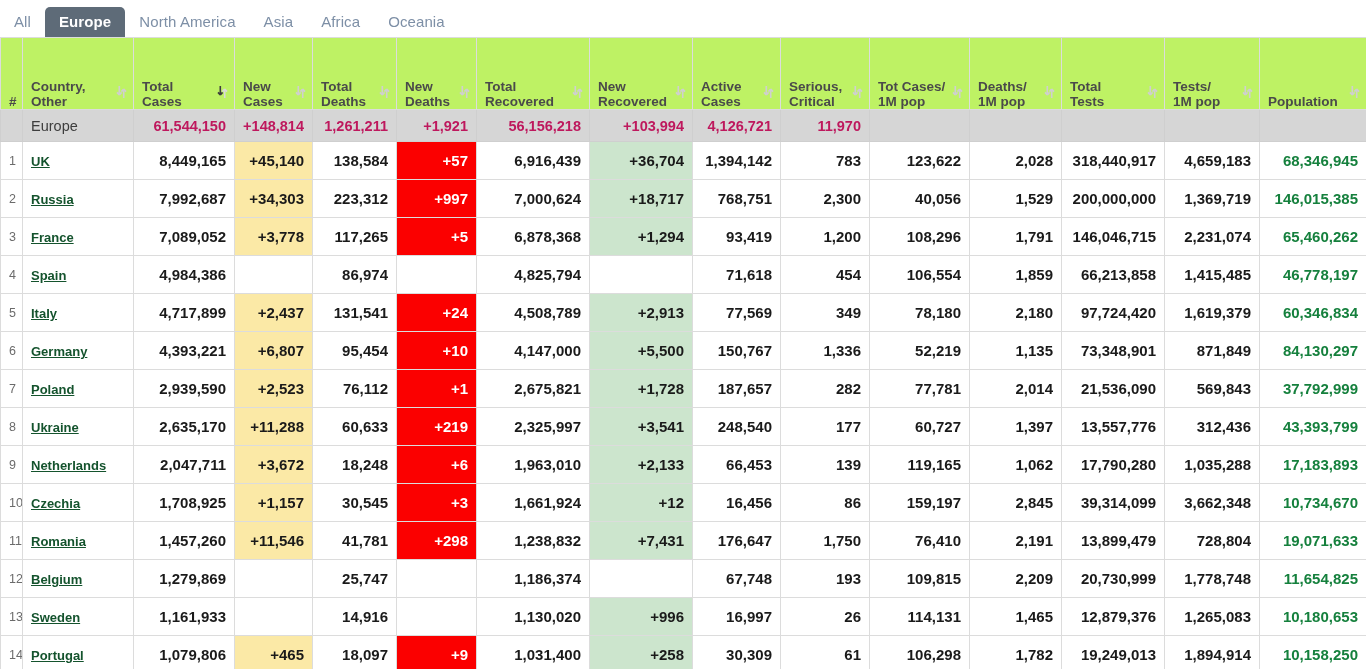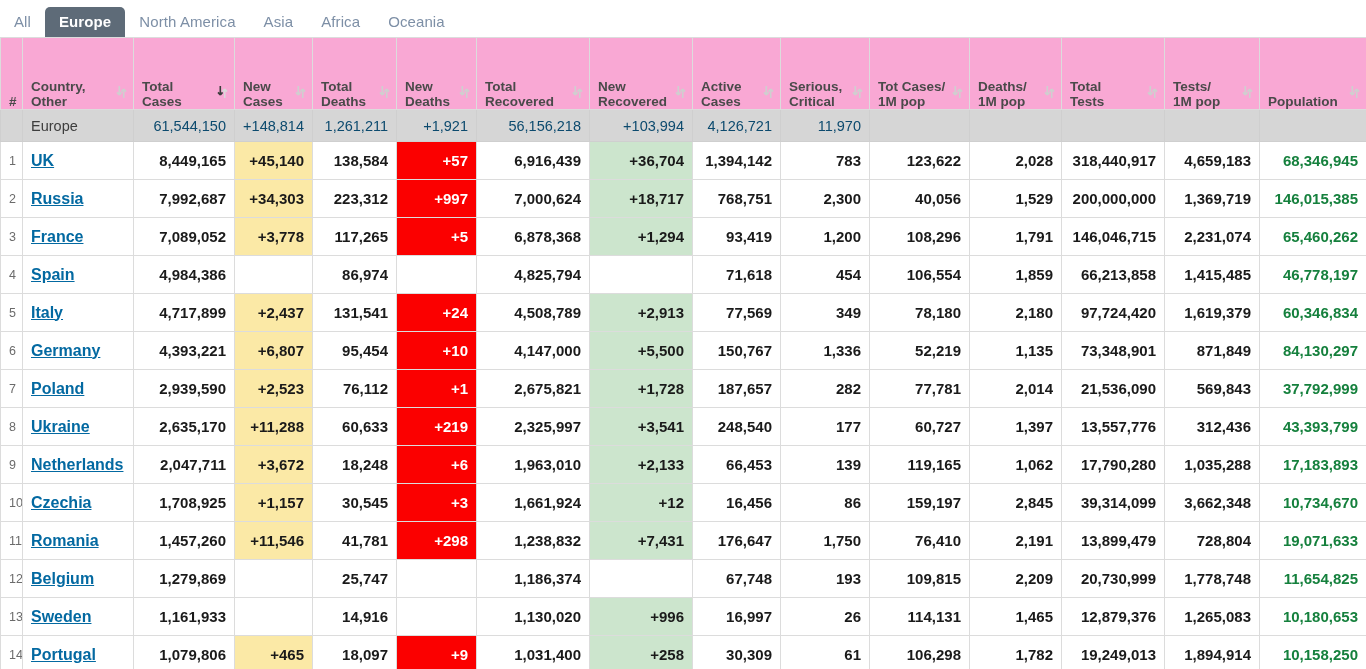--- a/index.html
+++ b/index.html
@@ -56,21 +56,21 @@
     white-space: nowrap;
   }
   thead th {
     height: 72px;
     vertical-align: bottom;
     padding-bottom: 9px;
     font-size: 13.5px;
     color: #4a4a4a;
     font-weight: bold;
     text-align: left;
-    background: #f9a8d4;
+    background: #bef264;
     border-bottom: 2px solid #c8c8c8;
     position: relative;
     margin-top: 24px;
   }
   thead th.numcol { text-align: left; }
   thead th .htxt { display: block; line-height: 15px; }
   .sortico {
     position: absolute;
     right: 6px;
     bottom: 10px;
@@ -93,22 +93,22 @@
   tbody td {
     height: 38px;
     font-size: 15px;
     color: #1a1a1a;
     text-align: right;
     font-weight: bold;
     background: #ffffff;
   }
   tbody tr.summary td {
     background: #d6d6d6;
-    font-weight: normal;
-    color: #0c4a6e;
+    font-weight: bold;
+    color: #be185d;
     height: 32px;
     font-size: 14.5px;
     border-color: #cfcfcf;
   }
   tbody tr.summary td.name {
     text-align: left;
     color: #3d3d3d;
     font-weight: normal;
   }
   td.rank {
@@ -117,23 +117,23 @@
     font-size: 12.5px;
     color: #6b6b6b;
     padding-left: 6px;
     padding-right: 2px;
   }
   td.name {
     text-align: left;
     font-weight: normal;
   }
   td.name a {
-    color: #0369a1;
+    color: #14532d;
     text-decoration: underline;
-    font-size: 16px;
+    font-size: 13px;
     font-weight: bold;
     cursor: pointer;
   }
   td.cell-yellow { background: #fbe9a6; }
   td.cell-green  { background: #cce5cd; }
   td.cell-red    { background: #fb0000; color: #ffffff; }
   td.pop { color: #15803d; font-weight: bold; }
 
   tbody tr.partial td { height: 13px; border-bottom: none; }
 

